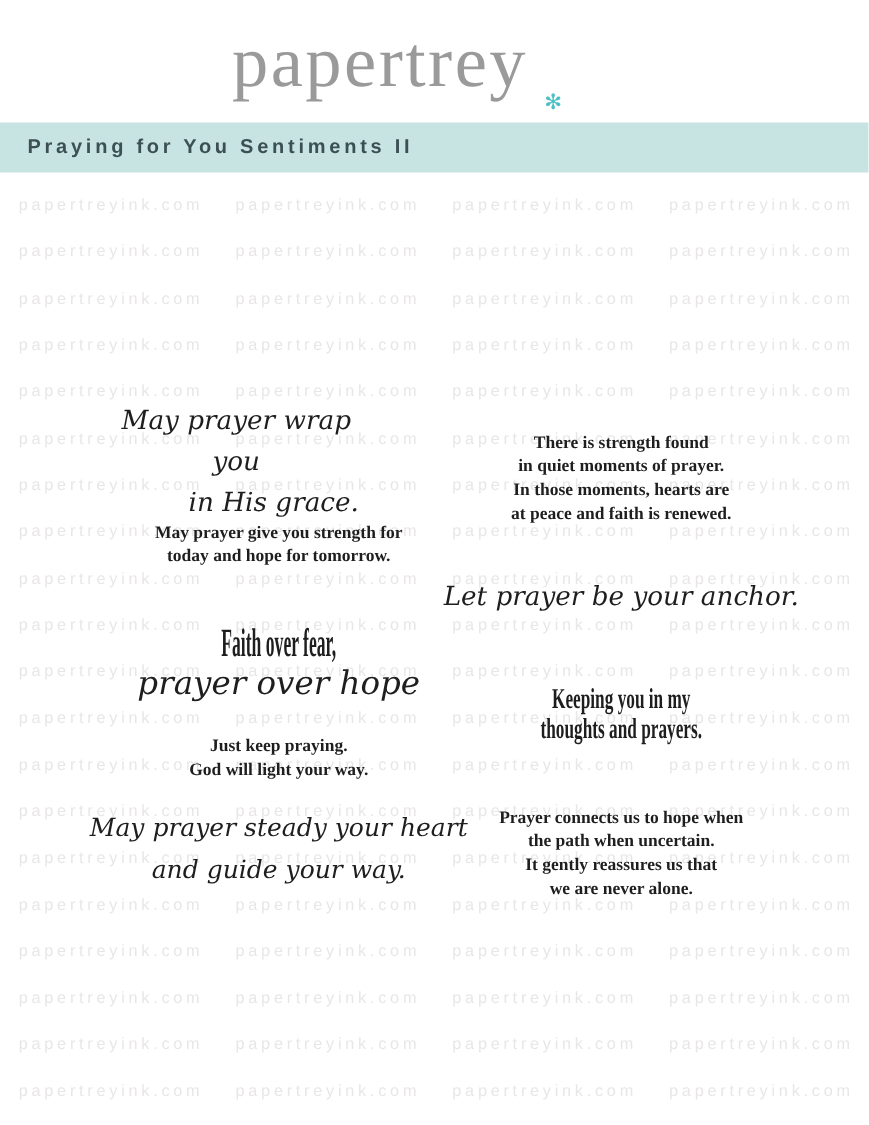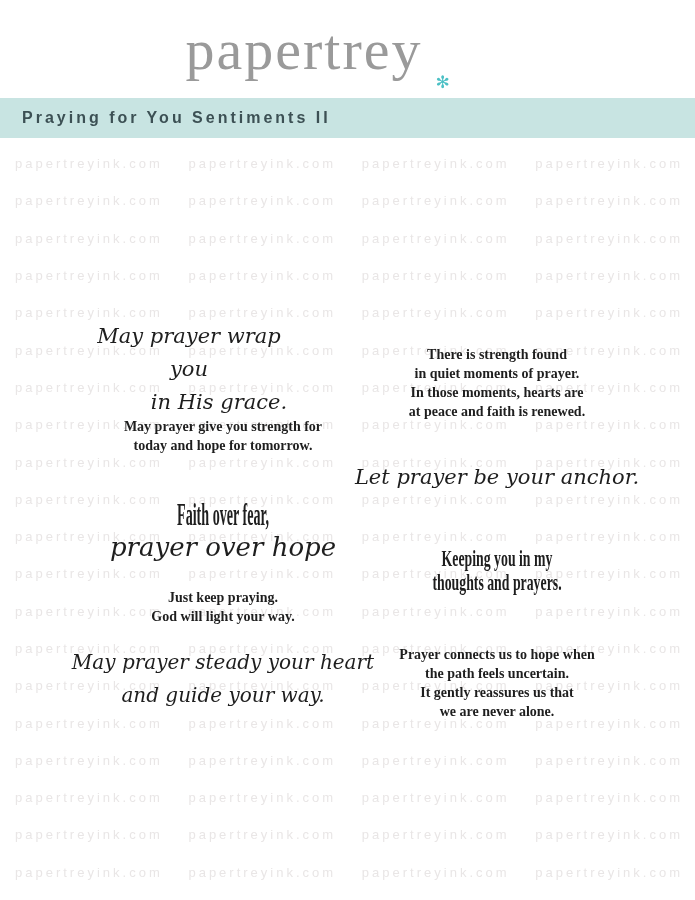--- a/index.html
+++ b/index.html
@@ -253,19 +253,19 @@
 
     <div class="sent" id="sent-r3">
       <div class="cond r3-inner">
         <div>Keeping you in my</div>
         <div>thoughts and prayers.</div>
       </div>
     </div>
 
     <div class="sent serif-sent" id="sent-r4">
       <div>Prayer connects us to hope when</div>
-      <div>the path feels uncertain.</div>
+      <div>the path when uncertain.</div>
       <div>It gently reassures us that</div>
       <div>we are never alone.</div>
     </div>
 
   </main>
 </div>
 
 </body></html>

